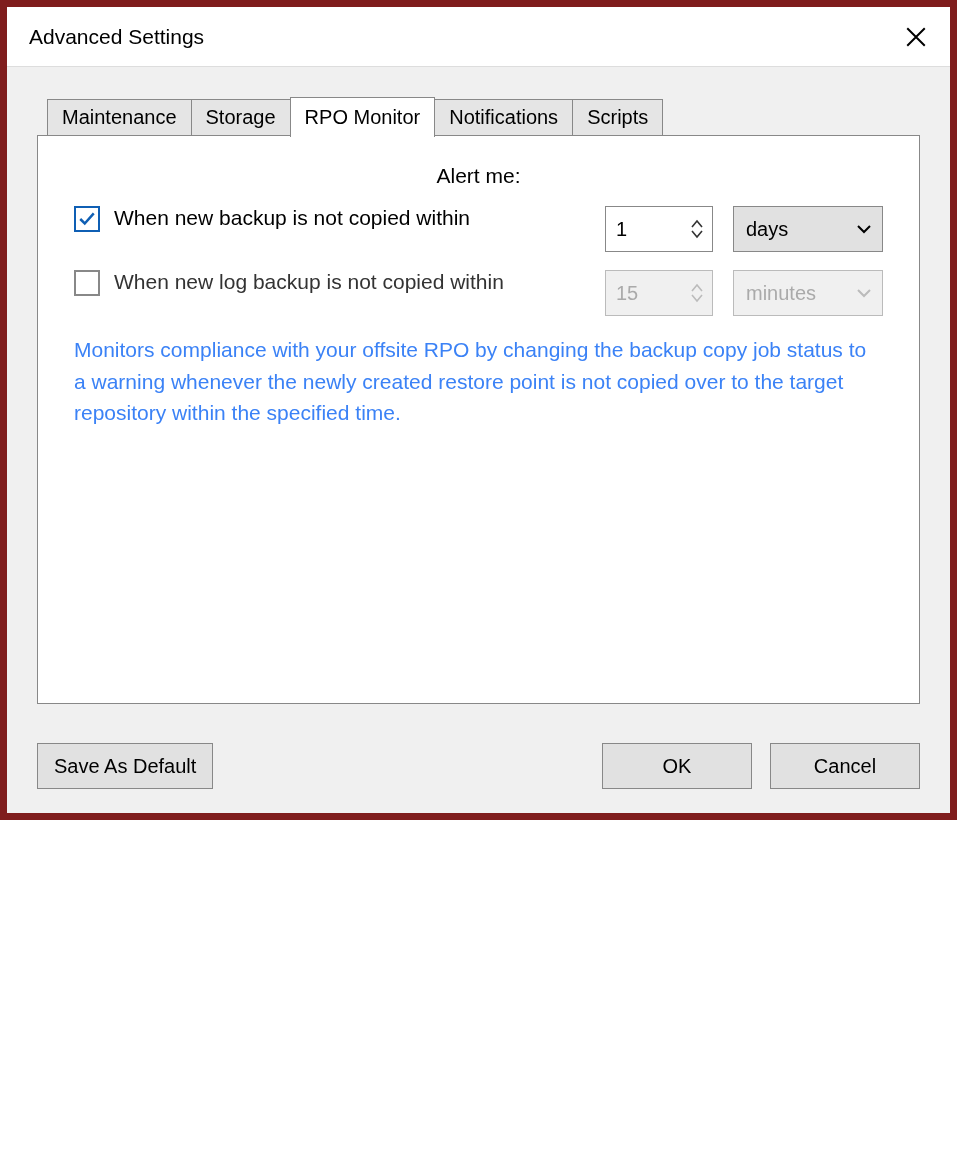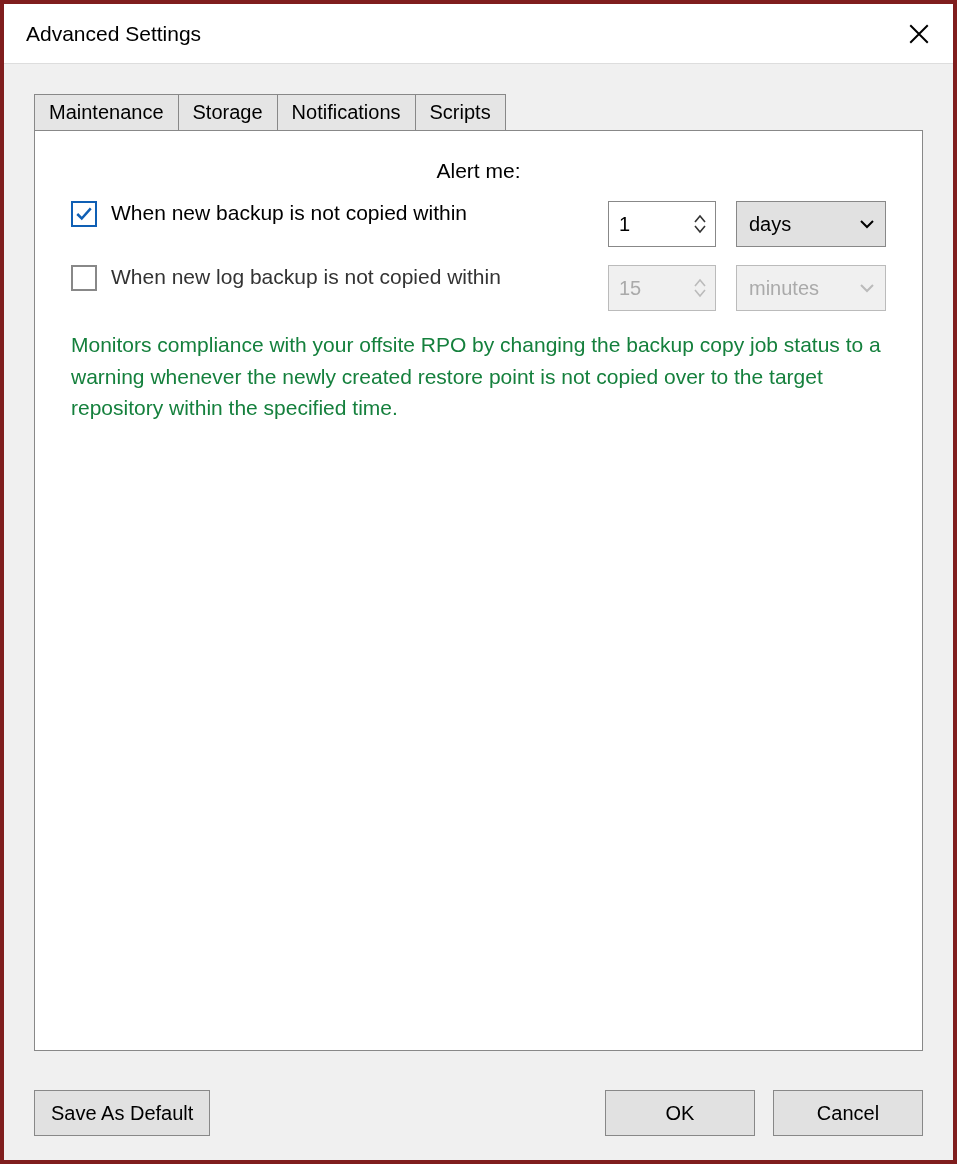--- a/index.html
+++ b/index.html
@@ -6,22 +6,22 @@
   html, body { margin: 0; padding: 0; }
   body {
     font-family: "Segoe UI", Arial, sans-serif;
     font-size: 19px;
     background: #fff;
     width: 959px;
     height: 1166px;
   }
   .dialog {
     width: 957px;
-    height: 1164px;
-    border: 4px solid #7f1d1d;
+    height: 820px;
+    border: 7px solid #7f1d1d;
     background: #fff;
     display: flex;
     flex-direction: column;
   }
   .titlebar {
     height: 60px;
     display: flex;
     align-items: center;
     padding: 0 12px 0 22px;
     background: #fff;
@@ -42,21 +42,21 @@
   .client {
     flex: 1;
     background: #f0f0f0;
     padding: 30px 30px 24px 30px;
     display: flex;
     flex-direction: column;
   }
   .tabs {
     display: flex;
     align-items: flex-end;
-    margin-left: 0;
+    margin-left: 10px;
   }
   .tab {
     border: 1px solid #888;
     border-bottom: none;
     background: #e5e5e5;
     padding: 6px 14px 6px 14px;
     font-size: 20px;
     color: #000;
     margin-right: -1px;
     position: relative;
@@ -147,21 +147,21 @@
     gap: 24px;
   }
   .combo.disabled { background: #f0f0f0; border-color: #bbb; color: #aaa; }
   .combo .text { flex: 1; }
   .combo svg { width: 16px; height: 10px; }
   .combo.disabled svg path { stroke: #bbb; }
 
   .description {
     font-size: 21px;
     line-height: 1.5;
-    color: #15803d;
+    color: #3b82f6;
     margin-top: 8px;
     max-width: 820px;
   }
 
   .footer {
     display: flex;
     align-items: center;
     padding-top: 39px;
   }
   .btn {
@@ -193,20 +193,21 @@
           <path d="M1 1 L15 15 M15 1 L1 15" stroke="#000" stroke-width="1.6" fill="none"></path>
         </svg>
     </div>
   </div>
 
   <div class="client">
 
     <div class="tabs">
       <div class="tab">Maintenance</div>
       <div class="tab">Storage</div>
+      <div class="tab active">RPO Monitor</div>
       <div class="tab">Notifications</div>
       <div class="tab">Scripts</div>
     </div>
 
     <div class="tabpanel">
 
       <div class="group-title">Alert me:</div>
 
       <div class="row">
         <div class="chk checked">

